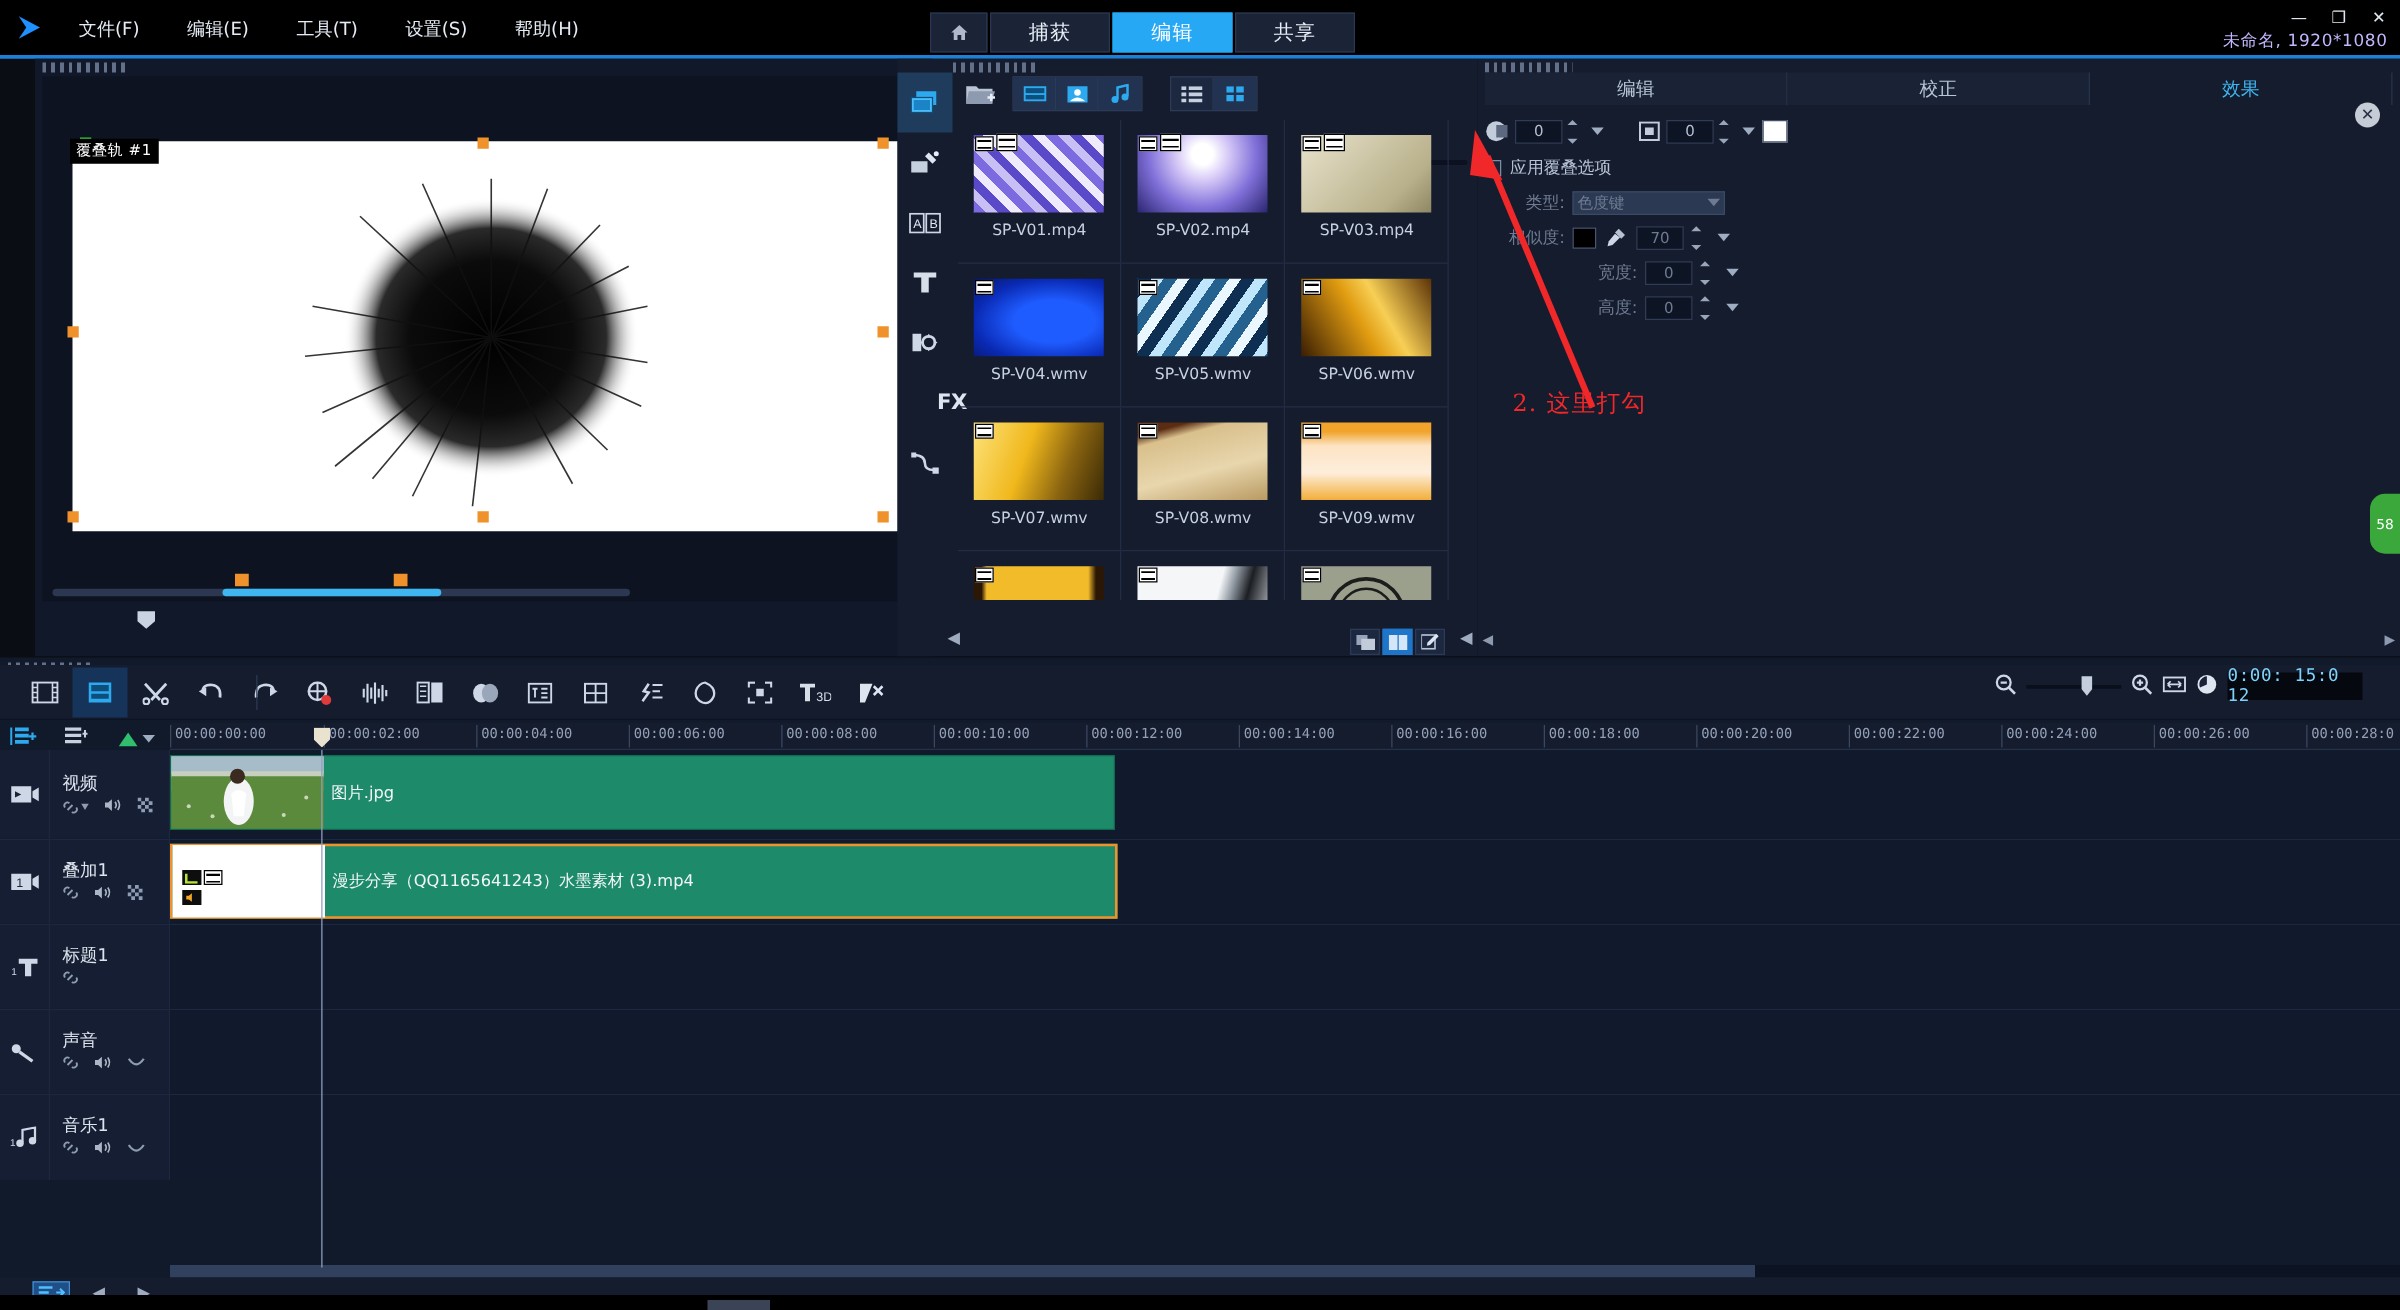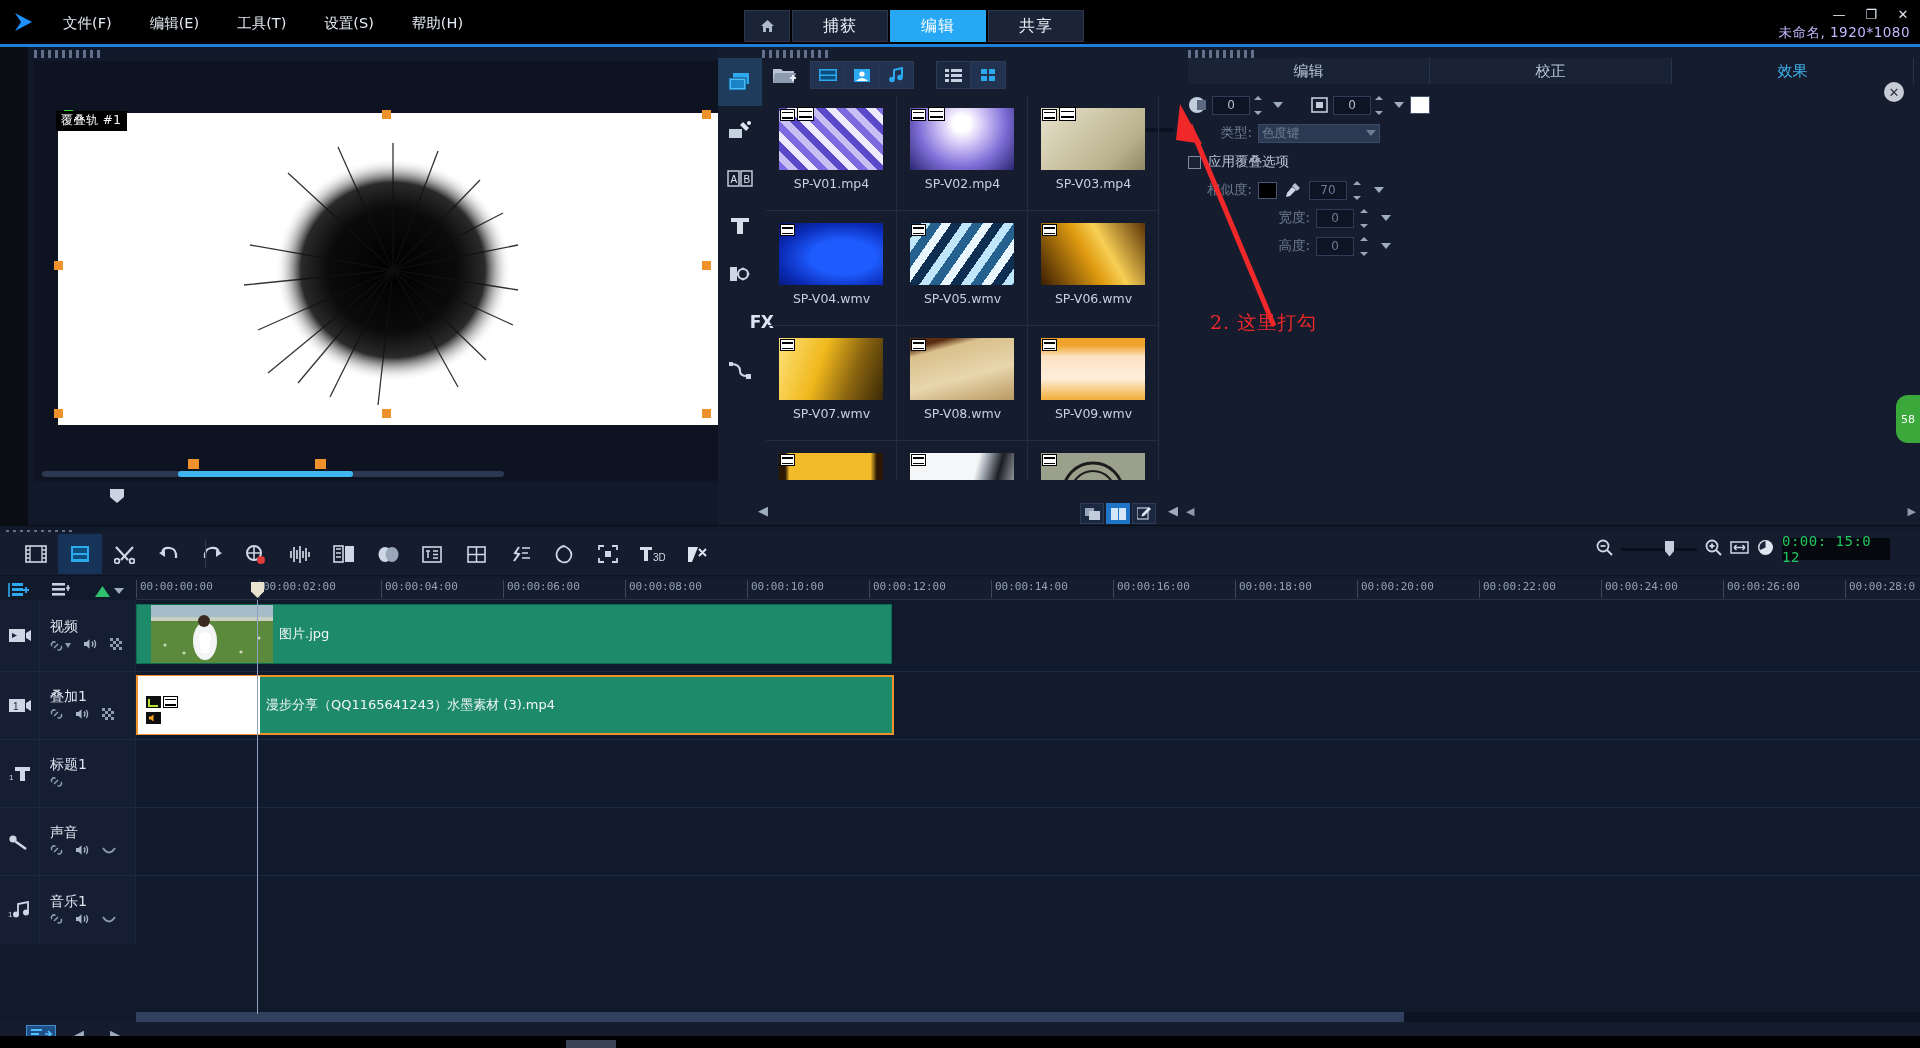--- a/index.html
+++ b/index.html
@@ -140,21 +140,21 @@
   #timeline { left:0; top:526px; width:1920px; height:522px; background:#111a2b; }
   #tlbar { left:0; top:532px; width:1920px; height:44px; background:#141c2e; border-bottom:1px solid #0c1322; }
   .tlb { width:44px; height:40px; display:flex; align-items:center; justify-content:center; cursor:default; color:#d2dae6; }
   .tlb.active { background:#16335a; }
   #tlbLeft { left:14px; top:534px; display:flex; }
   #divider1 { left:205px; top:540px; width:1px; height:28px; background:#2c3a55; }
 
   #tlzoom { left:1596px; top:538px; display:flex; align-items:center; gap:8px; }
   #zslider { width:76px; height:3px; background:#0a0f1c; position:relative; }
   #zknob { position:absolute; left:44px; top:-7px; width:9px; height:16px; background:#c5cedd; clip-path:polygon(0 0,100% 0,100% 65%,50% 100%,0 65%); }
-  #tltime { width:108px; height:22px; background:#05080f; color:#22c55e;
+  #tltime { width:108px; height:22px; background:#05080f; color:#7dd3fc;
     font-family:"DejaVu Sans Mono","Liberation Mono",monospace; font-size:14px;
     display:flex; align-items:center; justify-content:center; letter-spacing:.5px; }
 
   #trackopts { left:8px; top:578px; width:120px; height:26px; display:flex; align-items:center; gap:22px; }
   #ruler { left:136px; top:578px; width:1784px; height:22px; background:#141c2e; border-bottom:1px solid #263248; }
   .rtick { position:absolute; top:2px; font-size:11px; color:#93a0b6;
     font-family:"DejaVu Sans Mono","Liberation Mono",monospace; padding-left:3px;
     border-left:1px solid #3a4760; height:18px; }
 
   #tracks { left:0; top:600px; width:1920px; height:414px; }
@@ -637,31 +637,31 @@
     <span class="spinner">
         <b class="up"></b>
         <b class="dn"></b>
       </span>
     <span class="dropbtn">
         <span class="tri-dn"></span>
       </span>
     <span id="swatchWhite"></span>
   </div>
 
+  <div class="spin-row" style="margin-top:7px;gap:7px;">
+    <span id="chkbox"></span>
+    <span class="lbl">应用覆叠选项</span>
+  </div>
+
   <div class="spin-row" style="margin-top:6px;gap:6px;">
     <span class="lbl dim" style="width:64px;text-align:right;">类型:</span>
     <span id="typedrop">
       <span class="lbl dim" style="font-size:12.5px;">色度键</span>
       <span class="tri-dn" style="border-top-color:#6d7a90;"></span>
     </span>
-  </div>
-
-  <div class="spin-row" style="margin-top:7px;gap:7px;">
-    <span id="chkbox"></span>
-    <span class="lbl">应用覆叠选项</span>
   </div>
 
   <div class="spin-row" style="margin-top:6px;gap:6px;">
     <span class="lbl dim" style="width:64px;text-align:right;">相似度:</span>
     <span id="colorChip"></span>
     <span style="width:20px;display:flex;align-items:center;justify-content:center;">
       <svg width="16" height="16" viewBox="0 0 16 16">
           <path d="M10 1 L15 6 L12 9 L7 4 Z" fill="#b6c1d2"></path>
           <path d="M7 5 L2 11 L1 15 L5 14 L11 8 Z" fill="#cdd7e5"></path>
         </svg>
@@ -947,21 +947,21 @@
                   <rect x="6" y="6" width="3" height="3"></rect>
                   <rect x="3" y="9" width="3" height="3"></rect>
                   <rect x="9" y="9" width="3" height="3"></rect>
                 </g>
               </svg>
           </span>
         </div>
       </div>
     </div>
     <div class="tbody">
-      <div class="clip" style="left:0px;width:756px;padding-left:14px;">
+      <div class="clip" style="left:0px;width:756px;">
         <div class="cthumb" style="background:
           linear-gradient(to bottom,#9fb7c4 0 22%,#6c9a4d 22% 48%,#4d7c31 48% 100%);position:relative;">
           <svg width="122" height="58" viewBox="0 0 122 58">
               <rect x="0" y="0" width="122" height="14" fill="#a6bdc9"></rect>
               <rect x="0" y="12" width="122" height="5" fill="#c7d0c0"></rect>
               <rect x="0" y="16" width="122" height="42" fill="#5c8a3c"></rect>
               <g fill="#eef3e4" opacity=".75">
                 <circle cx="14" cy="40" r="1.6"></circle>
                 <circle cx="33" cy="48" r="1.6"></circle>
                 <circle cx="57" cy="36" r="1.6"></circle>

